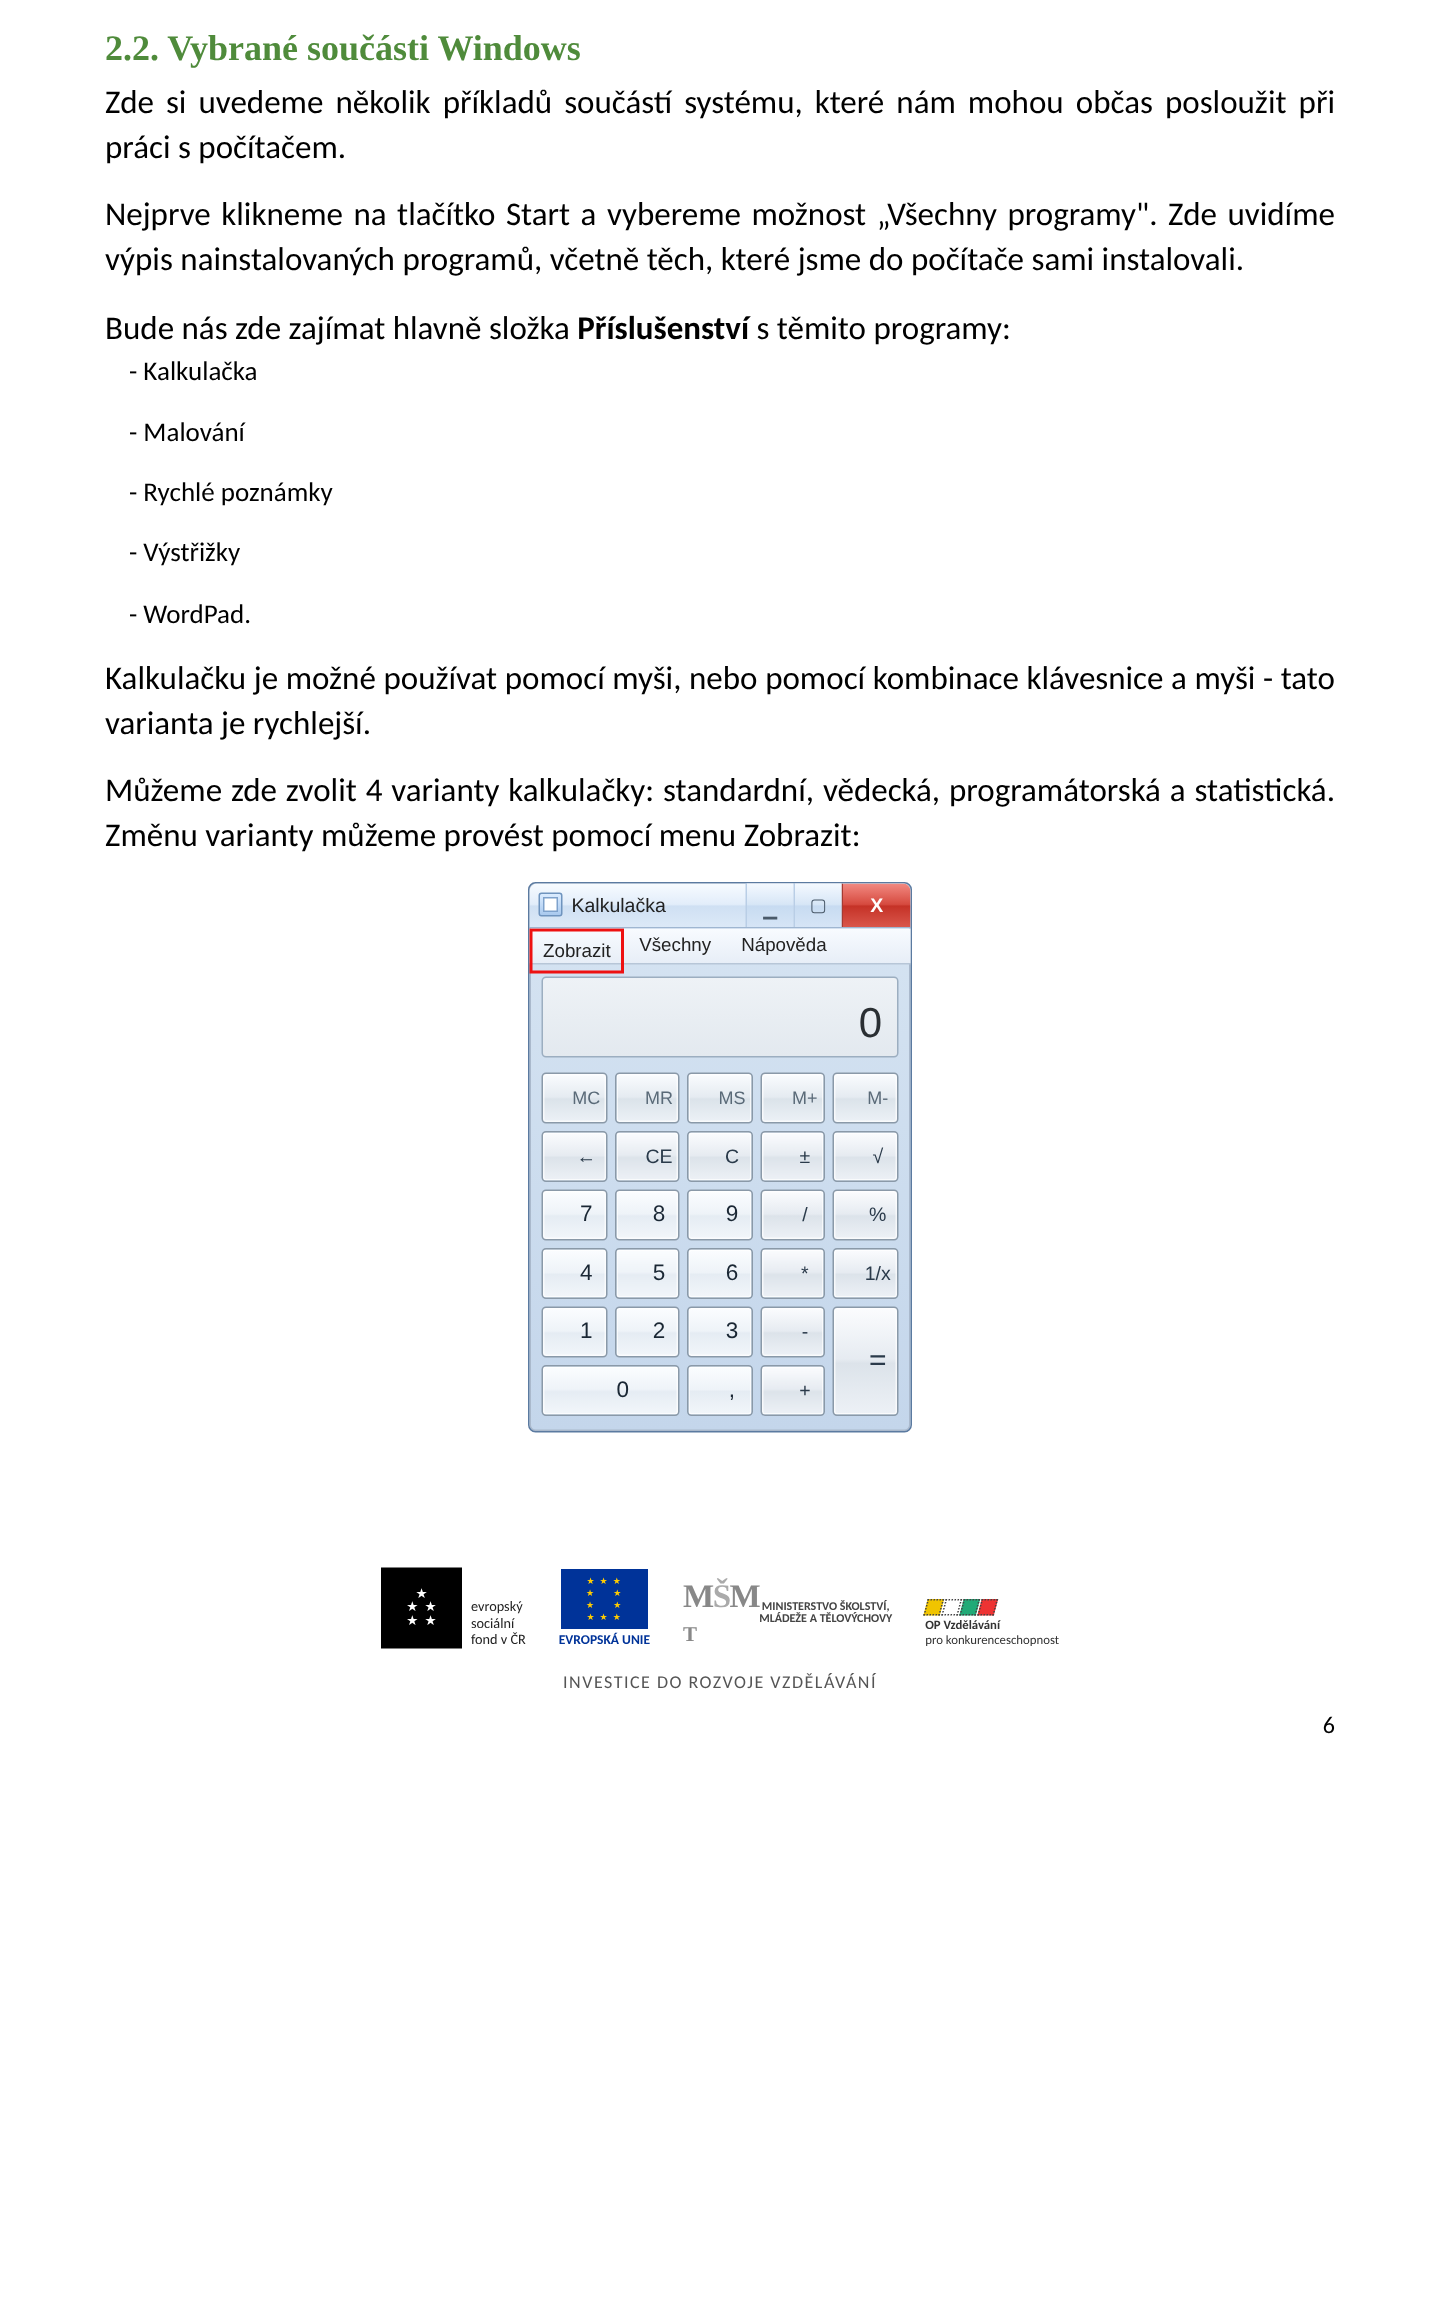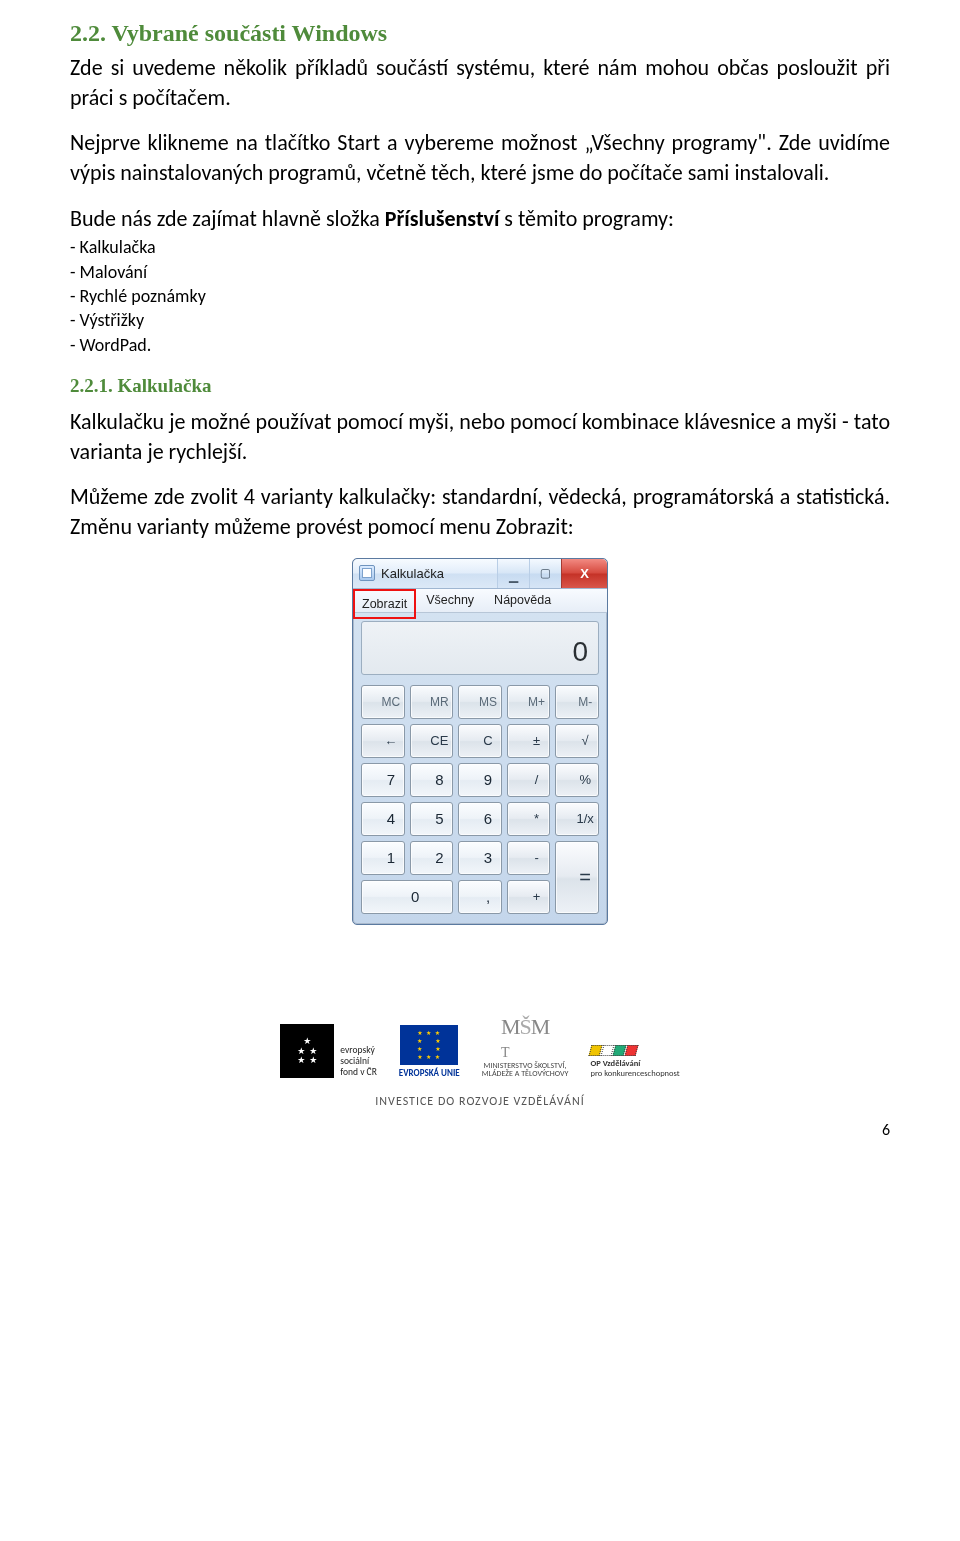--- a/index.html
+++ b/index.html
@@ -32,21 +32,21 @@
     line-height: 1.35;
     margin: 0 0 16px 0;
     text-align: justify;
   }
   .bold { font-weight: bold; }
   .list-plain {
     font-size: 18px;
     line-height: 1.35;
     margin: -14px 0 14px 0;
   }
-  .list-plain div { margin: 0; }
+  .list-plain div { margin: 16px; }
   .calc-wrap {
     display: flex;
     justify-content: center;
     margin: 8px 0 60px 0;
   }
   .calc {
     width: 256px;
     background: linear-gradient(#d6e4f2, #c4d6eb);
     border: 1px solid #5b7aa0;
     border-radius: 5px;
@@ -195,22 +195,22 @@
     position: relative;
   }
   .eu-flag:after {
     content: "★ ★ ★\A★     ★\A★     ★\A★ ★ ★";
     white-space: pre;
     color: #fc0; font-size: 6px; position: absolute;
     left: 0; right: 0; top: 4px; text-align: center; letter-spacing: 1px;
   }
   .eu-label { font-size: 9px; color: #039; text-align: center; margin-top: 2px; font-weight: bold; }
   .msmt {
-    display: flex; flex-direction: column; align-items: center;
-    font-size: 8px; color: #444; line-height: 1.05;
+    display: flex; align-items: center;
+    font-size: 8px; color: #444; line-height: 1.05; font-weight: bold;
   }
   .msmt-logo { font-size: 22px; color: #888; font-family: Georgia, serif; letter-spacing: -1px; }
   .msmt-logo .S { color: #aaa; }
   .opvk {
     display: flex; flex-direction: column; align-items: flex-start;
     font-size: 8.5px; color: #333;
   }
   .opvk-squares {
     display: flex; gap: 1px; margin-bottom: 2px;
     transform: skewX(-15deg);
@@ -251,21 +251,20 @@
   </p>
 
   <div class="list-plain">
     <div>- Kalkulačka</div>
     <div> - Malování</div>
     <div> - Rychlé poznámky</div>
     <div> - Výstřižky</div>
     <div> - WordPad.</div>
   </div>
 
-  <div class="h3">2.2.1. Kalkulačka</div>
 
   <p class="para">Kalkulačku je možné používat pomocí myši, nebo pomocí kombinace klávesnice a myši - tato varianta je rychlejší.</p>
 
   <p class="para">Můžeme zde zvolit 4 varianty kalkulačky: standardní, vědecká, programátorská a statistická. Změnu varianty můžeme provést pomocí menu Zobrazit:</p>
 
   <div class="calc-wrap">
     <div class="calc">
 
       <div class="calc-titlebar">
         <div class="calc-iconbox"></div>

